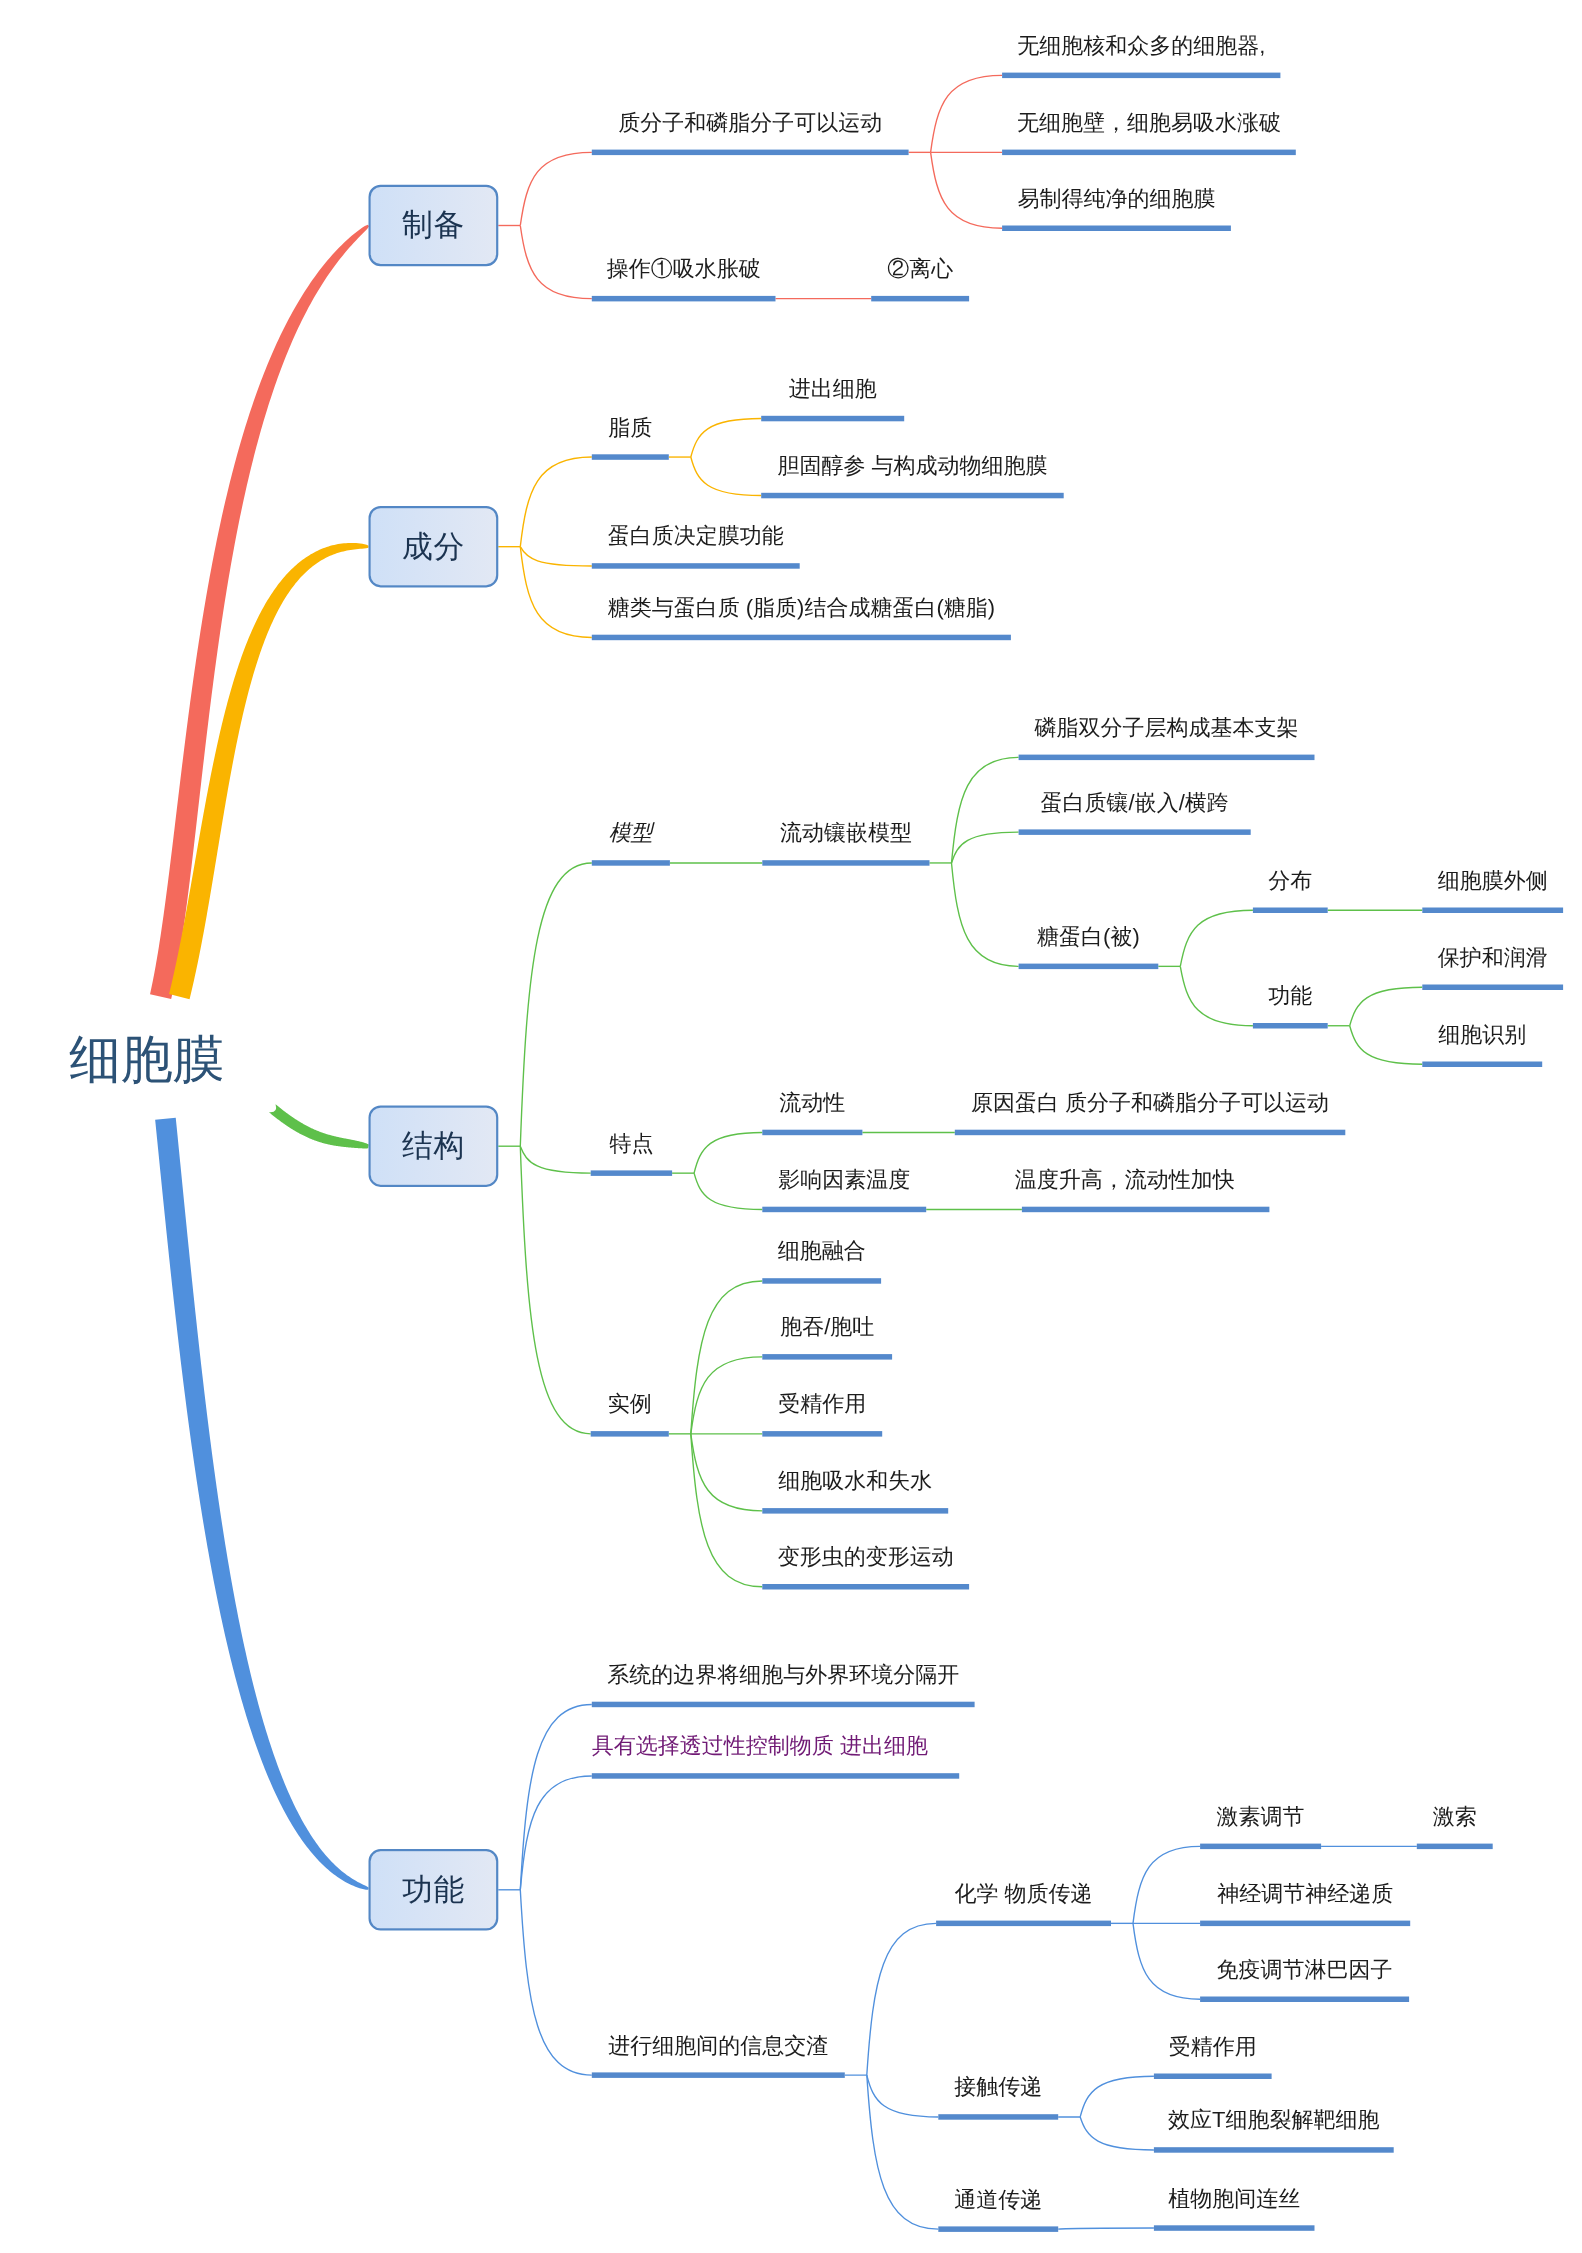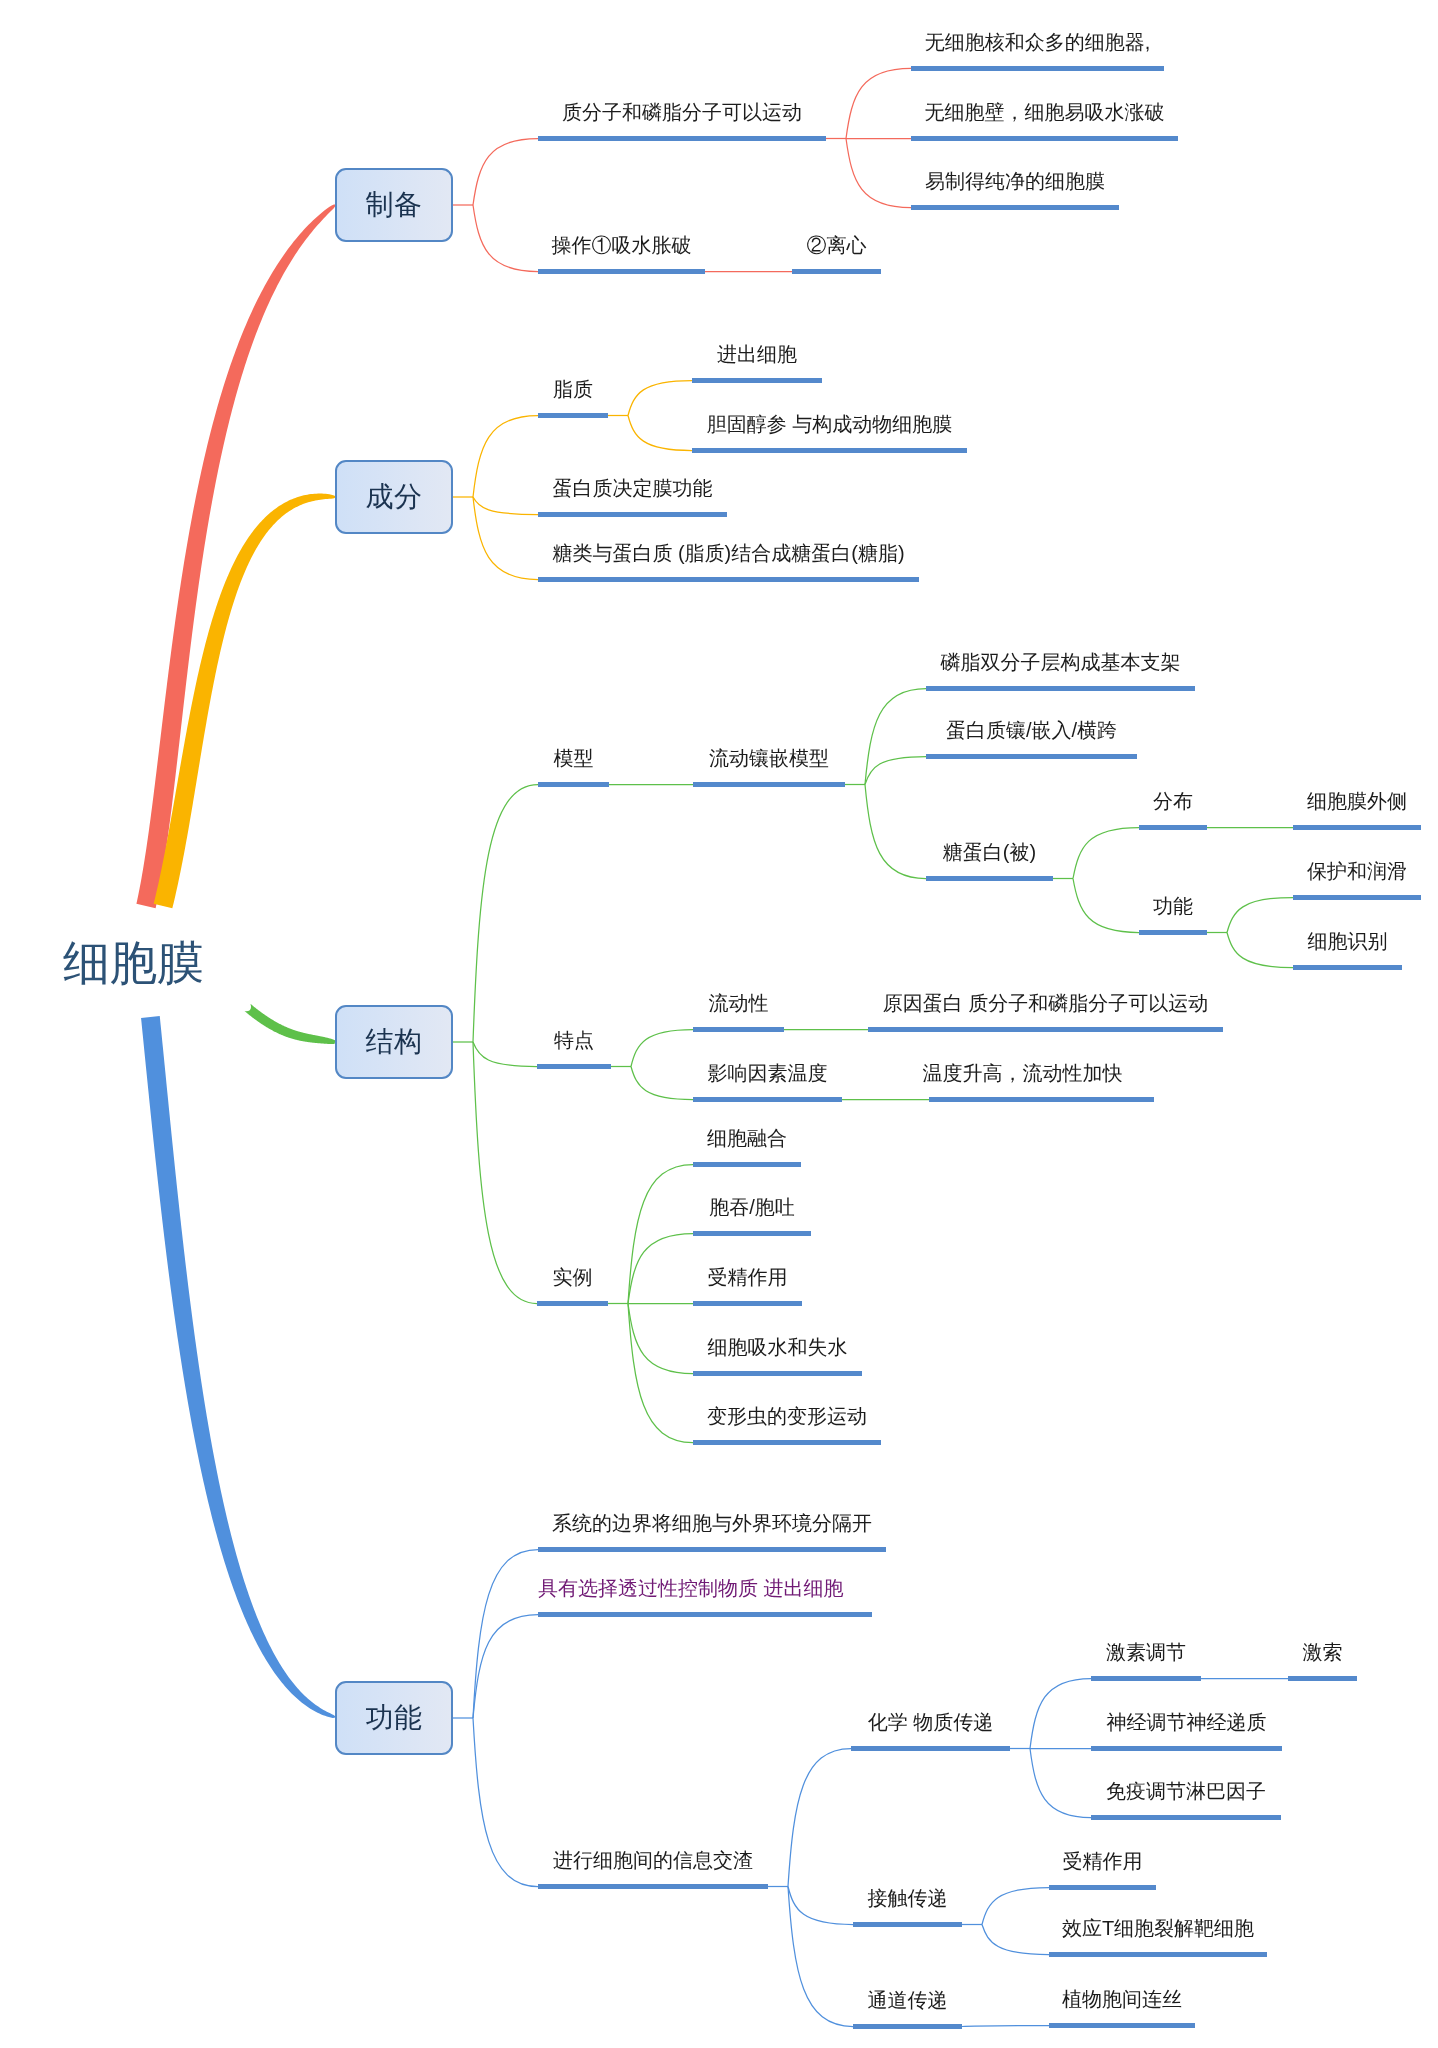--- a/index.html
+++ b/index.html
@@ -110,21 +110,21 @@
       <div class="leaf-underline" style="left: 692px; top: 378px; width: 130px; background: rgb(84, 137, 204);"></div>
       <div class="leaf-label" style="left: 692px; width: 275px; text-align: center; top: 413.8px; color: rgb(28, 28, 28);">胆固醇参 与构成动物细胞膜</div>
       <div class="leaf-underline" style="left: 692px; top: 448px; width: 275px; background: rgb(84, 137, 204);"></div>
       <div class="leaf-label" style="left: 538px; width: 189px; text-align: center; top: 477.8px; color: rgb(28, 28, 28);">蛋白质决定膜功能</div>
       <div class="leaf-underline" style="left: 538px; top: 512px; width: 189px; background: rgb(84, 137, 204);"></div>
       <div class="leaf-label" style="left: 538px; width: 381px; text-align: center; top: 542.8px; color: rgb(28, 28, 28);">糖类与蛋白质 (脂质)结合成糖蛋白(糖脂)</div>
       <div class="leaf-underline" style="left: 538px; top: 577px; width: 381px; background: rgb(84, 137, 204);"></div>
       <div class="topic" style="left: 335px; top: 1005px; width: 118px; height: 74px; background: linear-gradient(90deg, rgb(207, 224, 247) 0%, rgb(226, 232, 244) 100%); border: 2.2px solid rgb(83, 135, 197);">
         <span class="topic-label" style="color: rgb(27, 51, 80);">结构</span>
       </div>
-      <div class="leaf-label" style="left: 538px; width: 71px; text-align: center; top: 747.8px; color: rgb(28, 28, 28);">模型</div>
+      <div class="leaf-label" style="left: 538px; width: 71px; text-align: center; top: 747.8px; color: rgb(28, 28, 28); font-style: italic;">模型</div>
       <div class="leaf-underline" style="left: 538px; top: 782px; width: 71px; background: rgb(84, 137, 204);"></div>
       <div class="leaf-label" style="left: 693px; width: 152px; text-align: center; top: 747.8px; color: rgb(28, 28, 28);">流动镶嵌模型</div>
       <div class="leaf-underline" style="left: 693px; top: 782px; width: 152px; background: rgb(84, 137, 204);"></div>
       <div class="leaf-label" style="left: 926px; width: 269px; text-align: center; top: 651.8px; color: rgb(28, 28, 28);">磷脂双分子层构成基本支架</div>
       <div class="leaf-underline" style="left: 926px; top: 686px; width: 269px; background: rgb(84, 137, 204);"></div>
       <div class="leaf-label" style="left: 926px; width: 211px; text-align: center; top: 719.8px; color: rgb(28, 28, 28);">蛋白质镶/嵌入/横跨</div>
       <div class="leaf-underline" style="left: 926px; top: 754px; width: 211px; background: rgb(84, 137, 204);"></div>
       <div class="leaf-label" style="left: 926px; width: 127px; text-align: center; top: 841.8px; color: rgb(28, 28, 28);">糖蛋白(被)</div>
       <div class="leaf-underline" style="left: 926px; top: 876px; width: 127px; background: rgb(84, 137, 204);"></div>
       <div class="leaf-label" style="left: 1139px; width: 68px; text-align: center; top: 790.8px; color: rgb(28, 28, 28);">分布</div>

